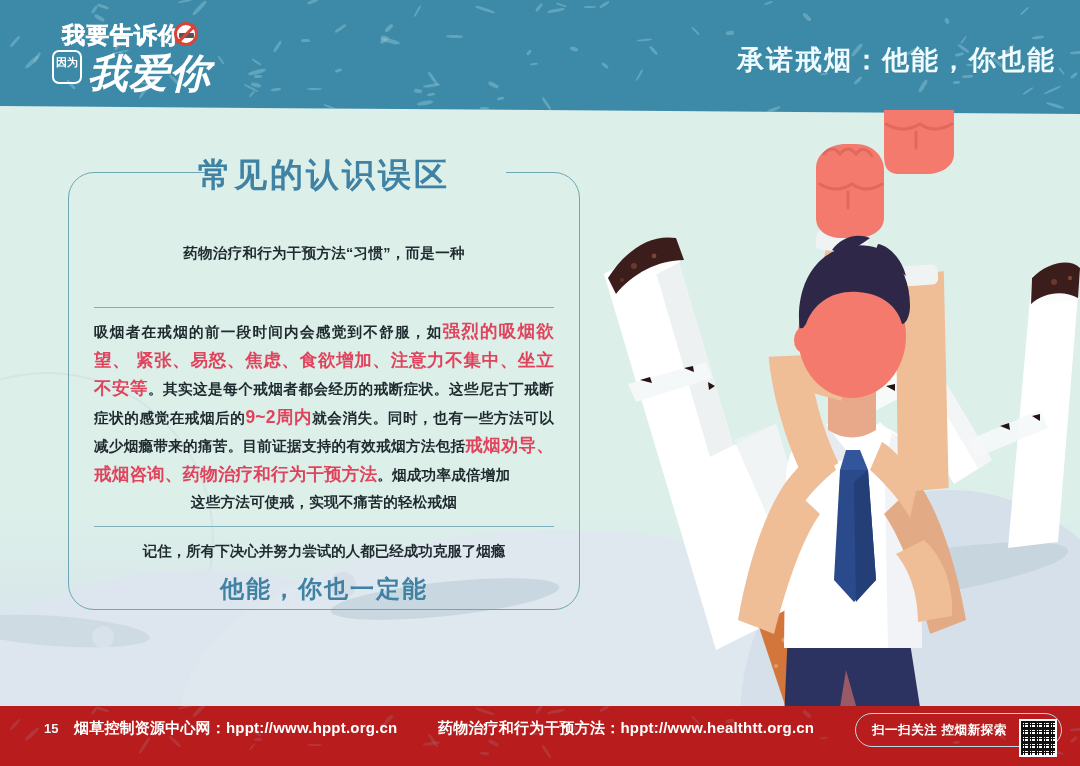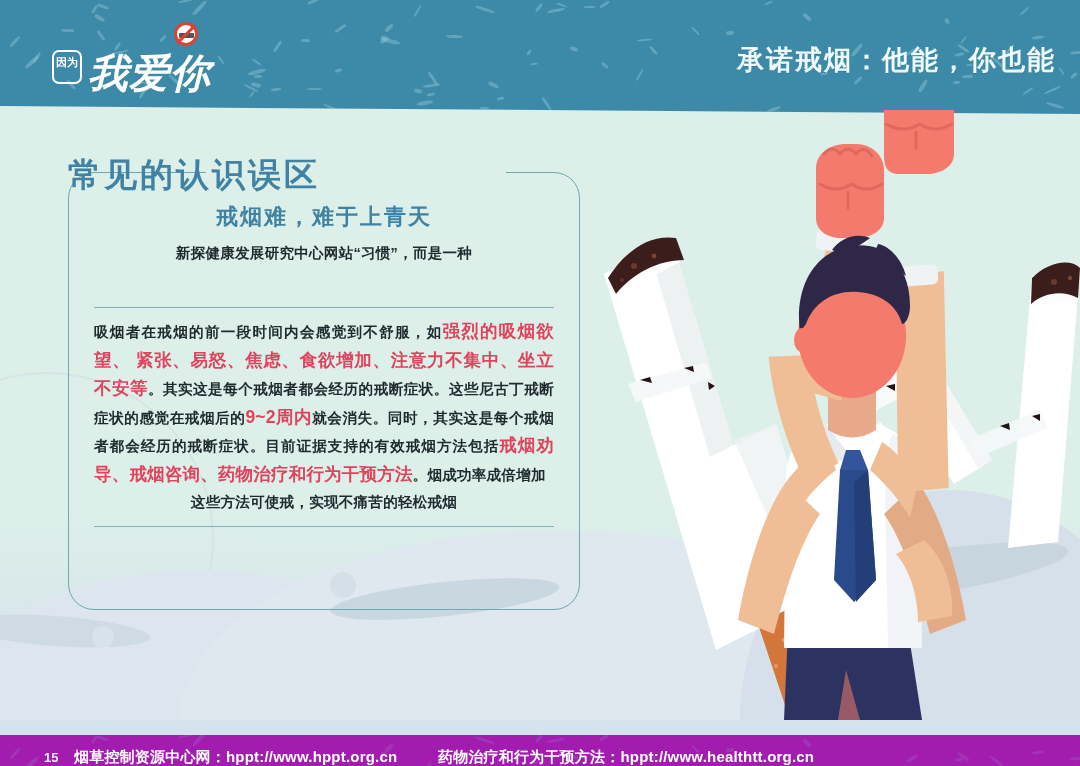--- a/index.html
+++ b/index.html
@@ -51,21 +51,21 @@
   .logo-l2{position:absolute;left:42px;top:26px;font-size:40px;font-weight:bold;color:#ffffff;letter-spacing:1px;
     font-style:italic;}
 
   
   .card{position:absolute;left:68px;top:172px;width:512px;height:438px;
     border:1.6px solid #6fa8b2;border-radius:26px;box-sizing:border-box;background:transparent;}
   .card-notch{position:absolute;left:calc(50% - 150px);top:-2px;width:300px;height:6px;background:#dcefe9;}
   .card-inner{position:absolute;left:68px;top:172px;width:512px;height:438px;box-sizing:border-box;
     padding:0 26px;}
 
-  .title{position:absolute;left:0;right:0;top:-18px;
+  .title{position:absolute;left:0;right:0;top:-18px;text-align:center;
     color:#3f82a4;font-size:33px;font-weight:bold;letter-spacing:3px;line-height:42px;}
   .subtitle{position:absolute;left:0;right:0;top:30px;text-align:center;
     color:#3f82a4;font-size:22px;font-weight:bold;letter-spacing:2px;}
 
   .lead{position:absolute;left:26px;right:26px;top:68px;text-align:center;}
   .lead .l1{font-size:14.5px;color:#1f2a2e;font-weight:bold;line-height:26px;letter-spacing:.3px;}
   .lead .l2{font-size:17px;color:#e0435c;font-weight:bold;line-height:30px;letter-spacing:.5px;}
 
   .rule{position:absolute;left:26px;right:26px;height:1.4px;background:#7fb0bb;}
   .rule.top{top:135px;}
@@ -77,21 +77,21 @@
   .body .last{display:block;text-align:center;}
 
   .closing{position:absolute;left:26px;right:26px;top:364px;text-align:center;}
   .closing .c1{font-size:14.5px;color:#1f2a2e;font-weight:bold;line-height:30px;}
   .closing .c2{font-size:24px;color:#3f82a4;font-weight:bold;letter-spacing:2px;line-height:46px;}
 
   
   .illus{position:absolute;left:588px;top:110px;width:492px;height:610px;overflow:hidden;}
 
   
-  .footer{position:absolute;left:0;bottom:0;width:1080px;height:31px;background:#a21caf;overflow:hidden;}
+  .footer{position:absolute;left:0;bottom:0;width:1080px;height:60px;background:#b91c1c;overflow:hidden;}
   .f-page{position:absolute;left:44px;top:15px;color:#e8f6fb;font-size:13px;font-weight:bold;}
   .f-t1{position:absolute;left:74px;top:13px;color:#ffffff;font-size:15px;font-weight:bold;letter-spacing:.2px;}
   .f-t2{position:absolute;left:438px;top:13px;color:#ffffff;font-size:15px;font-weight:bold;letter-spacing:.2px;}
   .f-qr-wrap{position:absolute;right:18px;top:7px;height:34px;border:1.4px solid #b9dae6;border-radius:17px;
     padding:0 54px 0 16px;display:flex;align-items:center;box-sizing:border-box;}
   .f-qr-text{color:#ffffff;font-size:12.5px;font-weight:bold;letter-spacing:.6px;white-space:nowrap;}
   .qr{position:absolute;right:4px;top:5px;width:38px;height:38px;background:#fff;padding:2px;box-sizing:border-box;}
   .qr i{display:block;width:100%;height:100%;
     background-image:
       linear-gradient(90deg,#111 25%,transparent 25%,transparent 50%,#111 50%,#111 62%,transparent 62%),
@@ -203,20 +203,21 @@
         <span class="hdr-grain" style="left:849px;top:48px;width:16px;height:4px;transform:rotate(-50deg);position:absolute;"></span>
         <span class="hdr-grain" style="left:1043px;top:89px;width:19px;height:2px;transform:rotate(-24deg);position:absolute;"></span>
         <span class="hdr-grain" style="left:417px;top:101px;width:16px;height:4px;transform:rotate(-10deg);position:absolute;"></span>
         <span class="hdr-grain" style="left:414px;top:89px;width:8px;height:4px;transform:rotate(9deg);position:absolute;"></span>
         <span class="hdr-grain" style="left:637px;top:39px;width:15px;height:2px;transform:rotate(-6deg);position:absolute;"></span>
         <span class="hdr-grain" style="left:411px;top:10px;width:13px;height:2px;transform:rotate(-60deg);position:absolute;"></span>
         <span class="hdr-grain" style="left:1057px;top:70px;width:9px;height:2px;transform:rotate(54deg);position:absolute;"></span>
       </div>
 
     <div class="logo">
+      <div class="logo-l1">我要告诉你</div>
       <div class="nosmoke"></div>
       <div class="logo-badge"><span>因为</span></div>
       <div class="logo-l2">我爱你</div>
     </div>
 
     <div class="hdr-text">承诺戒烟：他能，你也能</div>
   </div>
 
   <div class="illus">
     <svg width="492" height="610" viewBox="0 0 492 610">
@@ -329,32 +330,35 @@
         <path d="M336,430 C356,448 366,478 364,506 L330,512 C330,486 322,460 308,444 Z" fill="#efbd96"></path>
       </g>
     </svg>
   </div>
 
   <div class="card"></div>
   <div class="card-notch" style="left:206px;top:170px;"></div>
   <div class="card-inner">
 
     <div class="title">常见的认识误区</div>
-    <div class="subtitle">戒烟难，难于上青天</div>
 
     <div class="lead">
-      <div class="l1">新探健康发展研究中心网站“习惯”，而是一种</div>
+      <div class="l1">药物治疗和行为干预方法“习惯”，而是一种</div>
     </div>
 
     <div class="rule top"></div>
 
-    <div class="body"><span>吸烟者在戒烟的前一段时间内会感觉到不舒服，如</span><span class="hl">强烈的吸烟欲望、 紧张、易怒、焦虑、食欲增加、注意力不集中、坐立不安等</span><span>。其实这是每个戒烟者都会经历的戒断症状。这些尼古丁戒断症状的感觉在戒烟后的</span><span class="hl">9~2周内</span><span>就会消失。同时，其实这是每个戒烟者都会经历的戒断症状。目前证据支持的有效戒烟方法包括</span><span class="hl">戒烟劝导、戒烟咨询、药物治疗和行为干预方法</span><span>。烟成功率成倍增加</span><span class="last">这些方法可使戒，实现不痛苦的轻松戒烟</span></div>
+    <div class="body"><span>吸烟者在戒烟的前一段时间内会感觉到不舒服，如</span><span class="hl">强烈的吸烟欲望、 紧张、易怒、焦虑、食欲增加、注意力不集中、坐立不安等</span><span>。其实这是每个戒烟者都会经历的戒断症状。这些尼古丁戒断症状的感觉在戒烟后的</span><span class="hl">9~2周内</span><span>就会消失。同时，也有一些方法可以减少烟瘾带来的痛苦。目前证据支持的有效戒烟方法包括</span><span class="hl">戒烟劝导、戒烟咨询、药物治疗和行为干预方法</span><span>。烟成功率成倍增加</span><span class="last">这些方法可使戒，实现不痛苦的轻松戒烟</span></div>
 
     <div class="rule bot"></div>
 
+    <div class="closing">
+      <div class="c1">记住，所有下决心并努力尝试的人都已经成功克服了烟瘾</div>
+      <div class="c2">他能，你也一定能</div>
+    </div>
   </div>
 
   <div class="footer">
     <div id="foot-grain" style="position: absolute; inset: 0px; opacity: 0.35;">
         <span class="hdr-grain" style="left:530px;top:27px;width:8px;height:2px;transform:rotate(-7deg);position:absolute;"></span>
         <span class="hdr-grain" style="left:547px;top:4px;width:18px;height:3px;transform:rotate(-11deg);position:absolute;"></span>
         <span class="hdr-grain" style="left:307px;top:38px;width:15px;height:2px;transform:rotate(-0deg);position:absolute;"></span>
         <span class="hdr-grain" style="left:254px;top:32px;width:8px;height:3px;transform:rotate(-2deg);position:absolute;"></span>
         <span class="hdr-grain" style="left:190px;top:2px;width:19px;height:4px;transform:rotate(-46deg);position:absolute;"></span>
         <span class="hdr-grain" style="left:480px;top:46px;width:9px;height:3px;transform:rotate(6deg);position:absolute;"></span>
@@ -389,15 +393,21 @@
         <span class="hdr-grain" style="left:957px;top:20px;width:13px;height:3px;transform:rotate(34deg);position:absolute;"></span>
         <span class="hdr-grain" style="left:988px;top:26px;width:20px;height:3px;transform:rotate(40deg);position:absolute;"></span>
         <span class="hdr-grain" style="left:475px;top:4px;width:20px;height:3px;transform:rotate(18deg);position:absolute;"></span>
         <span class="hdr-grain" style="left:423px;top:36px;width:17px;height:3px;transform:rotate(-7deg);position:absolute;"></span>
         <span class="hdr-grain" style="left:953px;top:35px;width:7px;height:3px;transform:rotate(-4deg);position:absolute;"></span>
         <span class="hdr-grain" style="left:1070px;top:32px;width:8px;height:3px;transform:rotate(-40deg);position:absolute;"></span>
       </div>
     <div class="f-page">15</div>
     <div class="f-t1">烟草控制资源中心网：hppt://www.hppt.org.cn</div>
     <div class="f-t2">药物治疗和行为干预方法：hppt://www.healthtt.org.cn</div>
+    <div class="f-qr-wrap">
+      <span class="f-qr-text">扫一扫关注  控烟新探索</span>
+      <span class="qr">
+          <i></i>
+        </span>
+    </div>
   </div>
 
 </div>
 
 </body></html>

